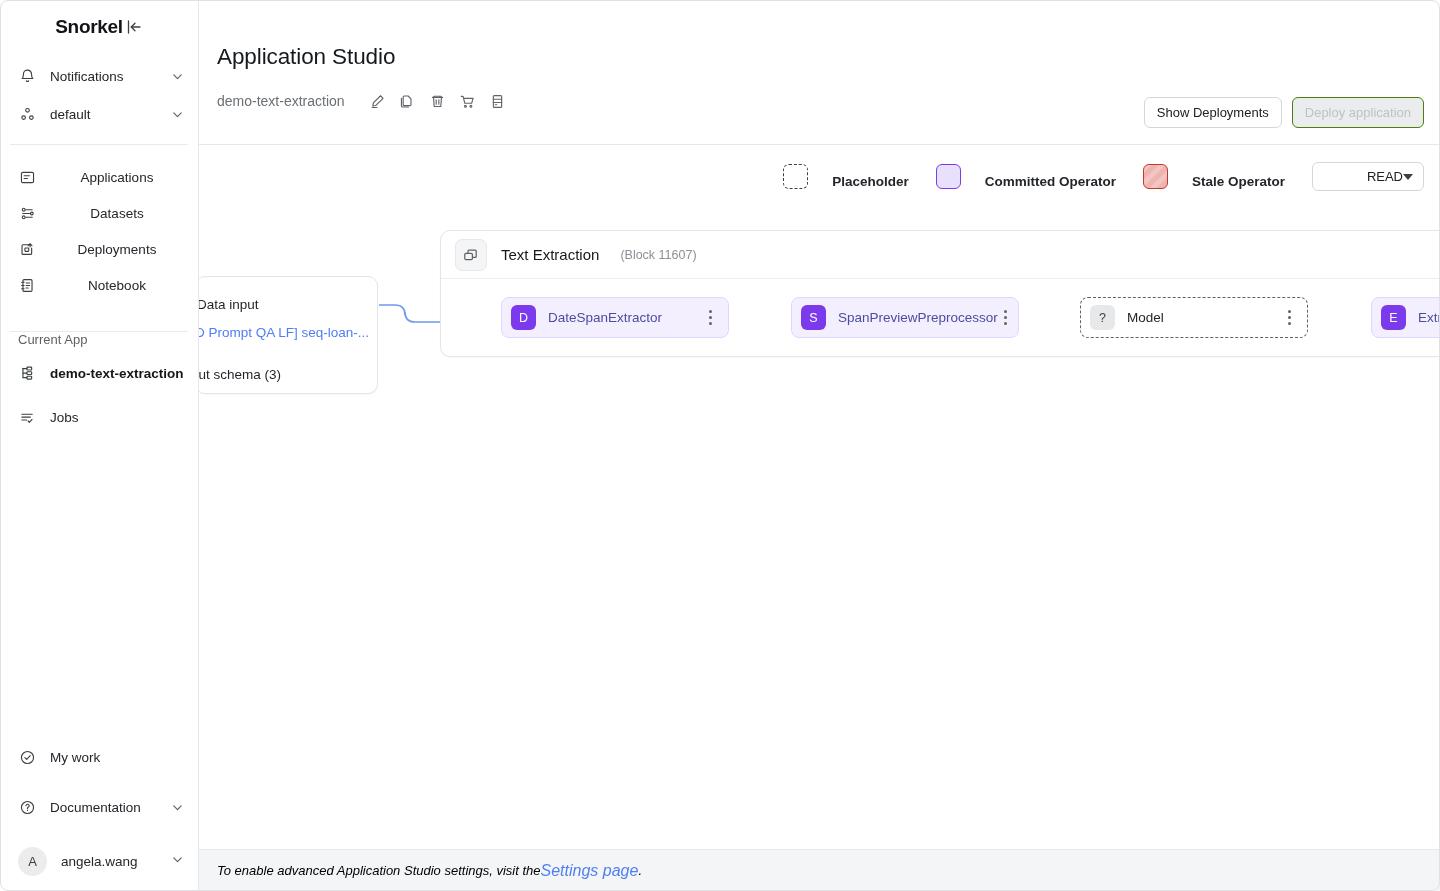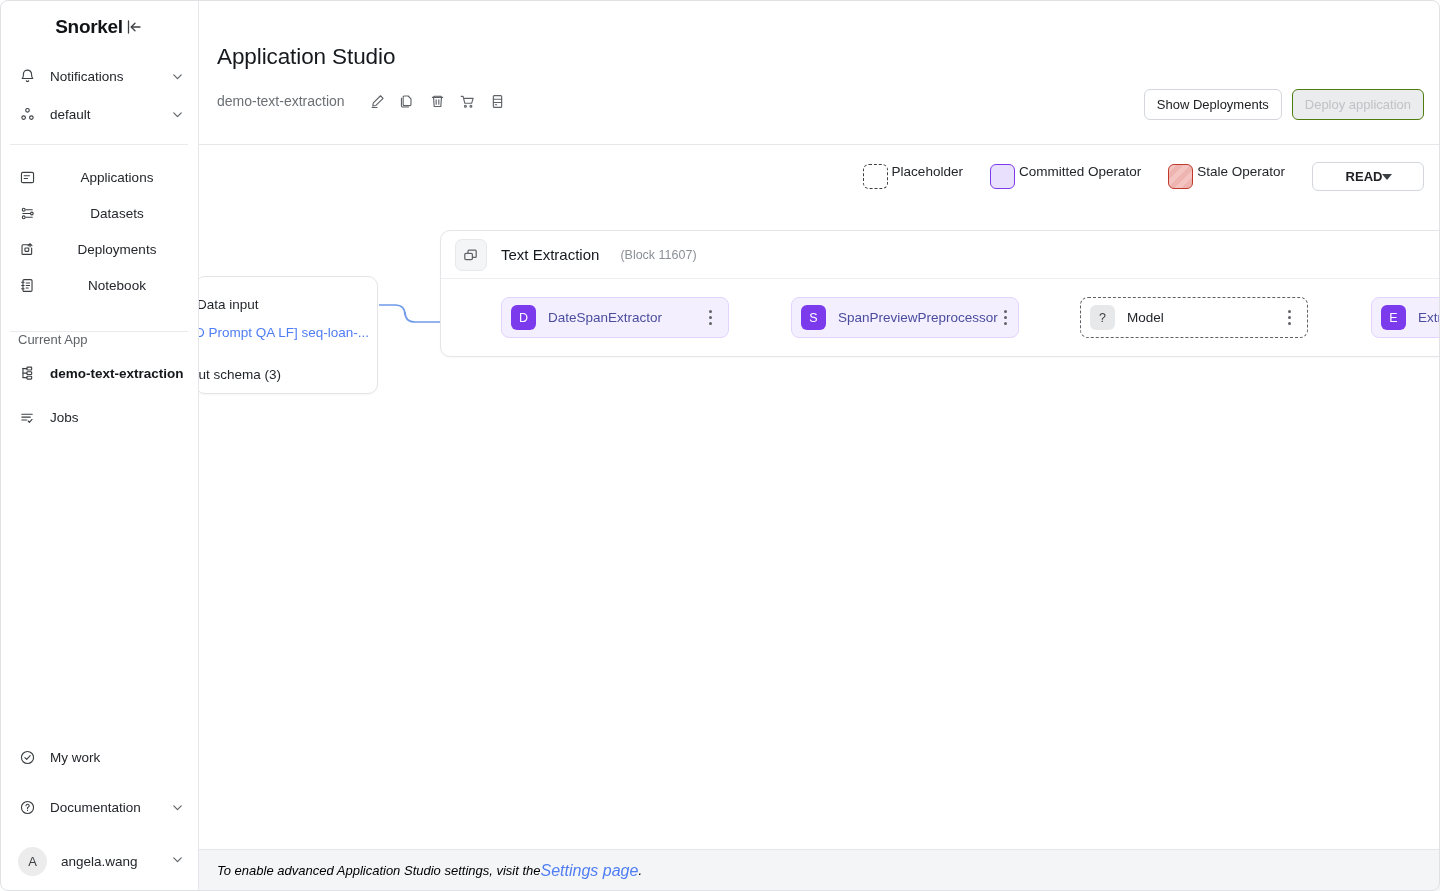--- a/index.html
+++ b/index.html
@@ -63,50 +63,50 @@
   .main { position: relative; flex: 1 1 auto; height: 891px; background: #ffffff; overflow: hidden; }
 
   .page-head { padding: 44px 0 0 18px; }
   .page-title { font-size: 22.5px; color:#15181c; font-weight: 400; letter-spacing: -0.1px; }
   .crumb-row { display:flex; align-items:center; gap: 0; margin-top: 17px; height: 28px; }
   .crumb-name { font-size: 14px; color:#6b7075; margin-right: 18px; }
   .crumb-ic {
     width: 30px; height: 26px; display:flex; align-items:center; justify-content:center;
     color:#5f6368; cursor:pointer;
   }
-  .head-actions { position:absolute; right: 16px; top: 89px; display:flex; align-items:flex-start; gap: 10px; }
+  .head-actions { position:absolute; right: 16px; top: 97px; display:flex; align-items:flex-start; gap: 10px; }
   .btn {
     font-size: 13px; font-family:"Liberation Sans", sans-serif;
     border-radius: 6px; padding: 7px 12px; cursor:pointer; white-space: nowrap;
   }
   .btn-outline { background:#fff; border:1px solid #d3d6da; color:#202124; }
   .btn-disabled { background:#ebecee; border:1px solid #4d7c0f; color:#bfc2c6; cursor:default; }
 
   .head-sep { position:absolute; left:0; right:0; top: 144px; height:1px; background:#e5e7eb; }
 
   
   .legend-bar {
     position:absolute; top:145px; left:0; right:0; height: 63px;
     display:flex; align-items:center; justify-content:flex-end;
     padding-right: 16px; gap: 0;
   }
-  .legend-item { display:flex; align-items:flex-start; gap: 4px; margin-right: 27px; }
+  .legend-item { display:flex; align-items:flex-end; gap: 24px; margin-right: 27px; font-weight: bold; }
   .legend-item:last-of-type { margin-right: 22px; }
   .legend-label { font-size: 13.5px; color:#23262b; white-space:nowrap;}
   .sw { width: 25px; height: 25px; border-radius: 6px; flex:0 0 25px; }
   .sw-placeholder { border: 1.6px dashed #3c4043; background:#fff; }
   .sw-committed { border: 1.6px solid #7c3aed; background:#e9e0fd; }
   .sw-stale {
     border: 1.6px solid #c0392b;
     background: repeating-linear-gradient(135deg, #f3c4c1 0px, #f3c4c1 5px, #eeb4b0 5px, #eeb4b0 10px);
   }
   .select-box {
     width: 112px; height: 29px; border:1px solid #d3d6da; border-radius:6px; background:#fff;
-    display:flex; align-items:center; justify-content:center; padding: 0 10px 0 12px;
-    font-size: 13px; color:#202124; cursor:pointer;font-weight:bold;
+    display:flex; align-items:center; justify-content:flex-end; padding: 0 10px 0 12px;
+    font-size: 13px; color:#202124; cursor:pointer;
   }
   .select-caret { width:0;height:0;border-left:5px solid transparent;border-right:5px solid transparent;border-top:6px solid #3c4043; }
 
   
   .canvas { position:absolute; top:208px; left:0; right:0; bottom:42px; background:#ffffff; overflow:hidden; }
 
   
   .data-card {
     position:absolute; left: -4px; top: 68px; width: 183px; height: 118px;
     background:#fff; border:1px solid #e3e5e8; border-radius: 10px;

